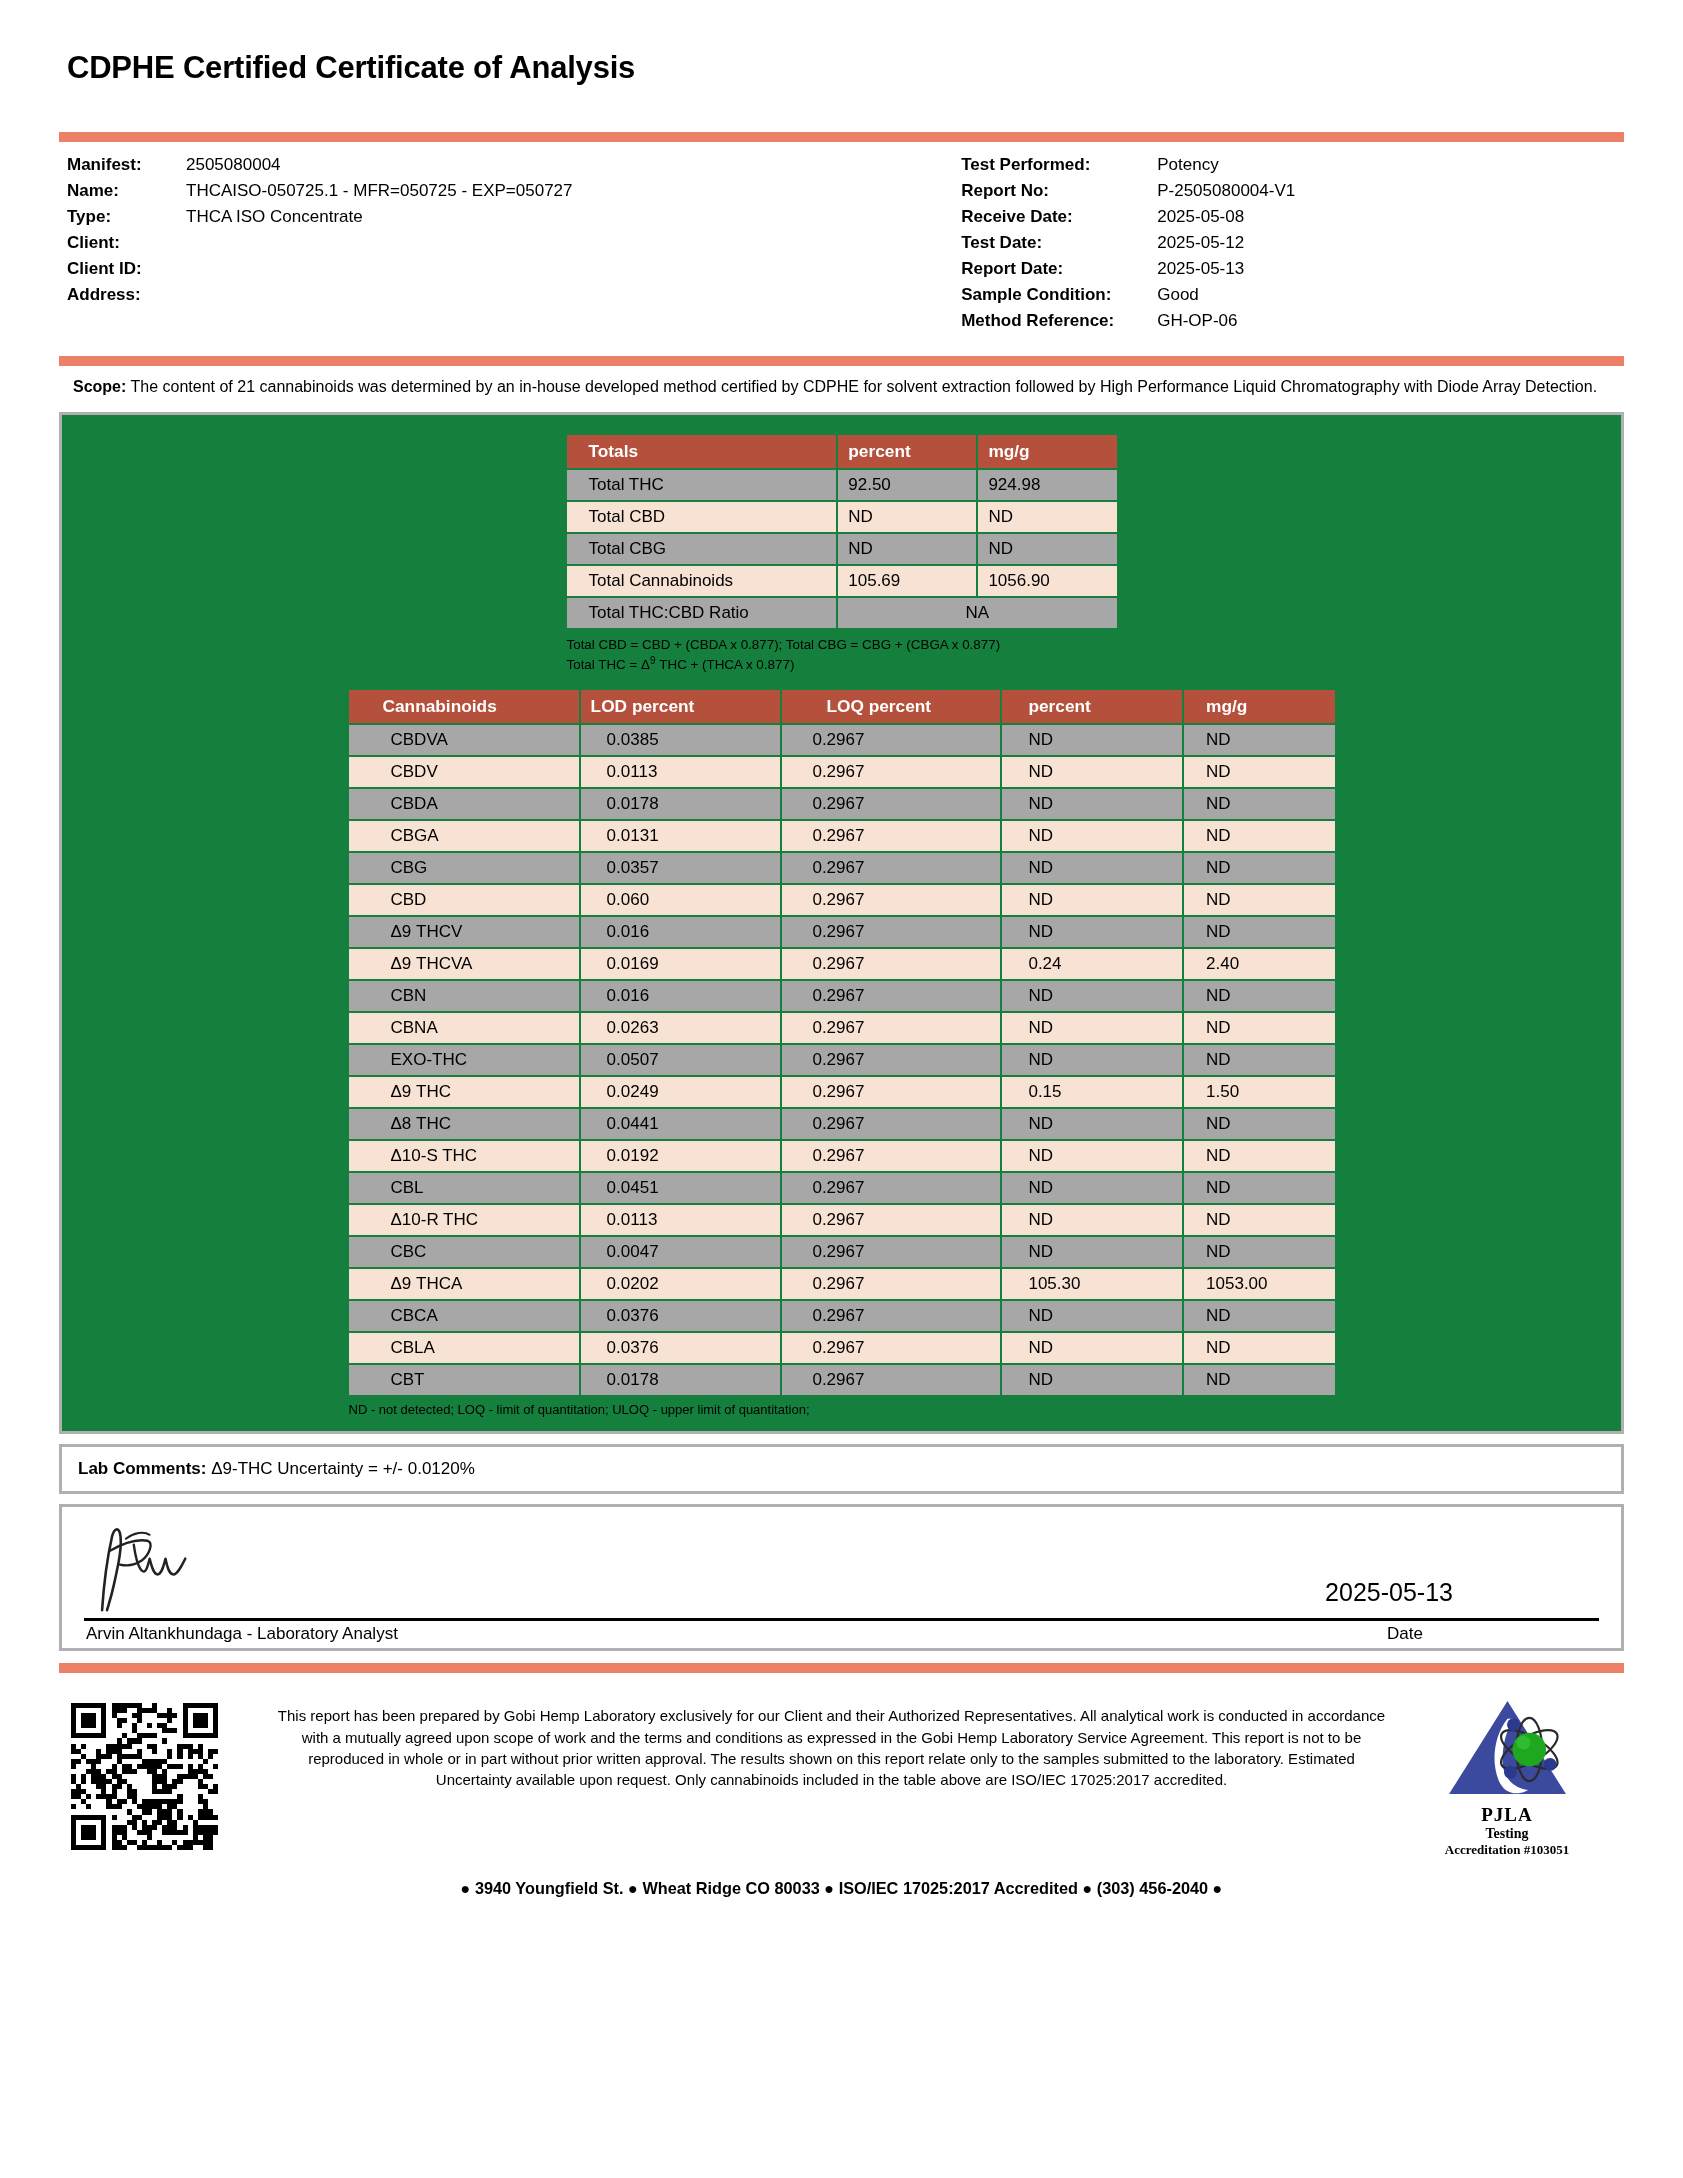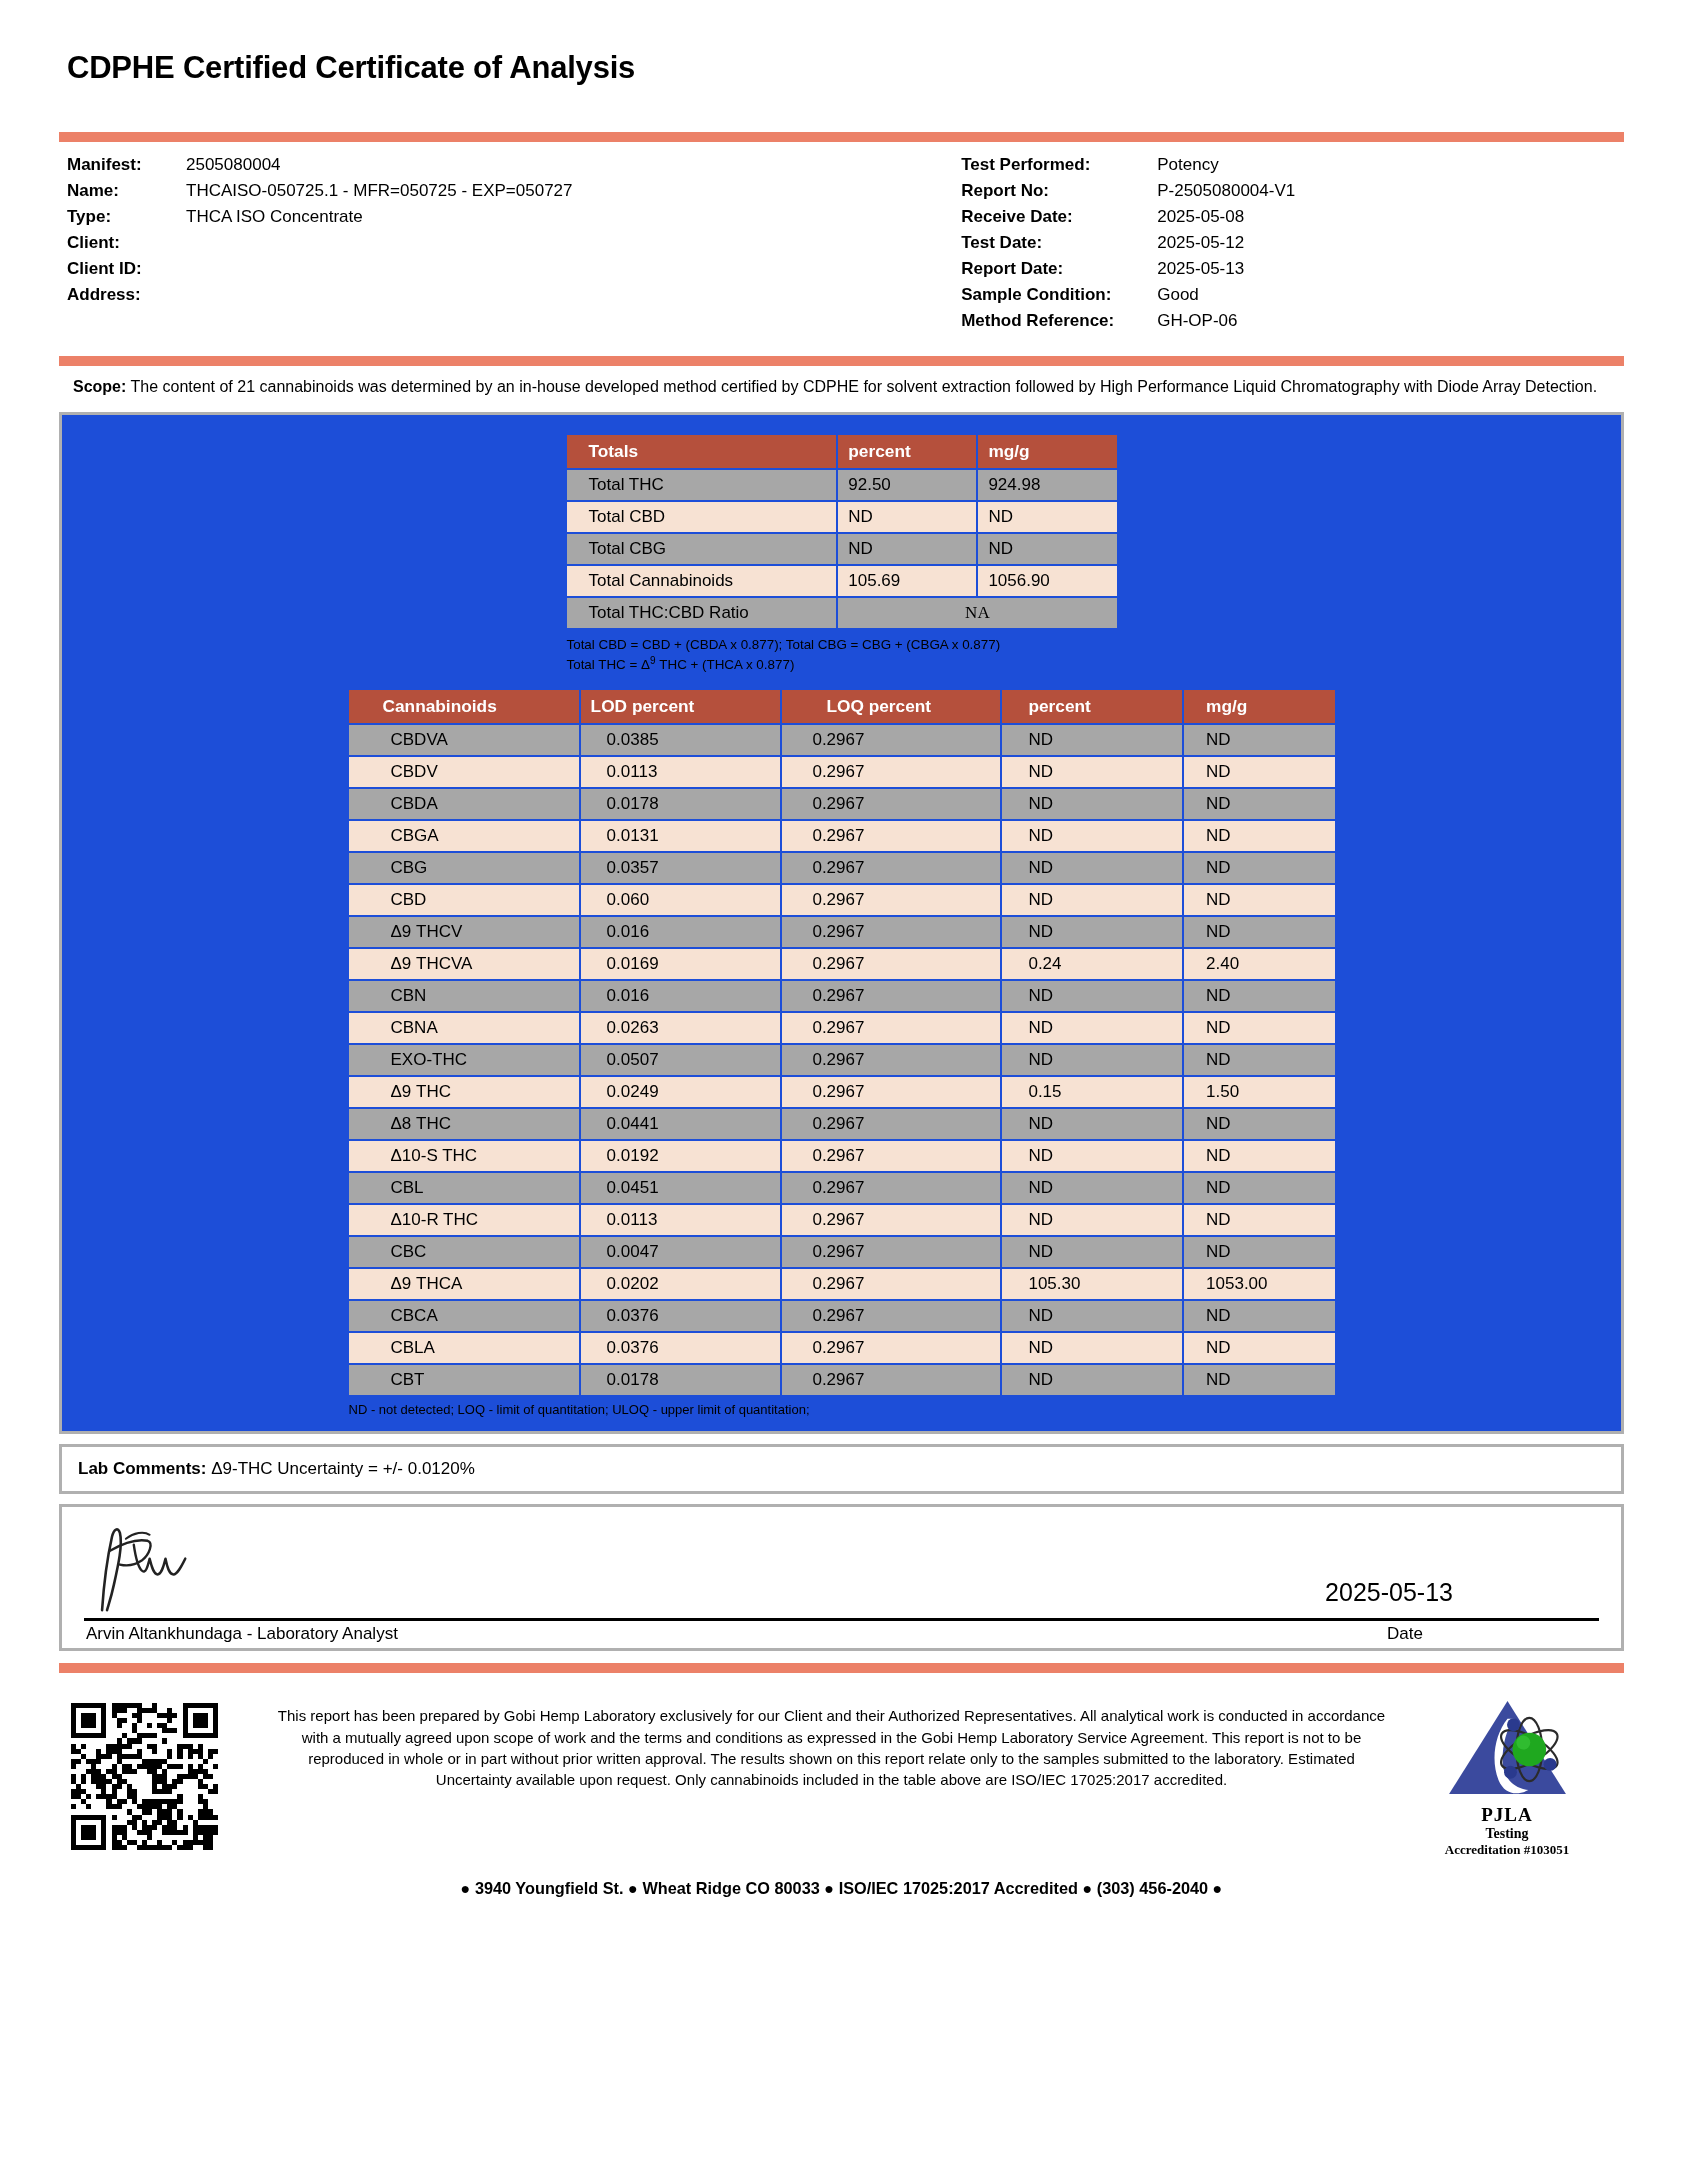--- a/index.html
+++ b/index.html
@@ -67,21 +67,21 @@
     line-height: 1.35;
     padding: 10px 14px 6px 14px;
   }
   .scope b { font-weight: bold; }
 
   
   .content-box {
     border: 3px solid #b0b0b0;
     margin-top: 8px;
     padding: 10px 0 14px 0;
-    background: #1d4ed8;
+    background: #15803d;
   }
 
   
   .totals-wrap {
     width: 554px;
     margin: 8px auto 0 auto;
   }
   table.tbl {
     border-collapse: separate;
     border-spacing: 2px 2px;
@@ -103,21 +103,21 @@
     font-size: 17px;
   }
   tr.rshade td { background: #a7a7a7; }
   tr.rlight td { background: #f7e2d3; }
 
   .totals-wrap td.tname { width: 252px; padding-left: 22px; }
   .totals-wrap td.tpct  { width: 129px; }
   .totals-wrap td.tmg   { width: 129px; }
   .totals-wrap th.tname { padding-left: 22px; }
   .totals-wrap td.ratio-name { padding-left: 22px; }
-  .totals-wrap td.ratio-val  { text-align: center; font-family: Liberation Serif, serif; }
+  .totals-wrap td.ratio-val  { text-align: center; }
 
   .formula {
     font-size: 13.4px;
     line-height: 1.35;
     margin: 6px 0 0 2px;
     color: #000;
   }
   .formula sup { font-size: 10px; vertical-align: super; }
 
   

